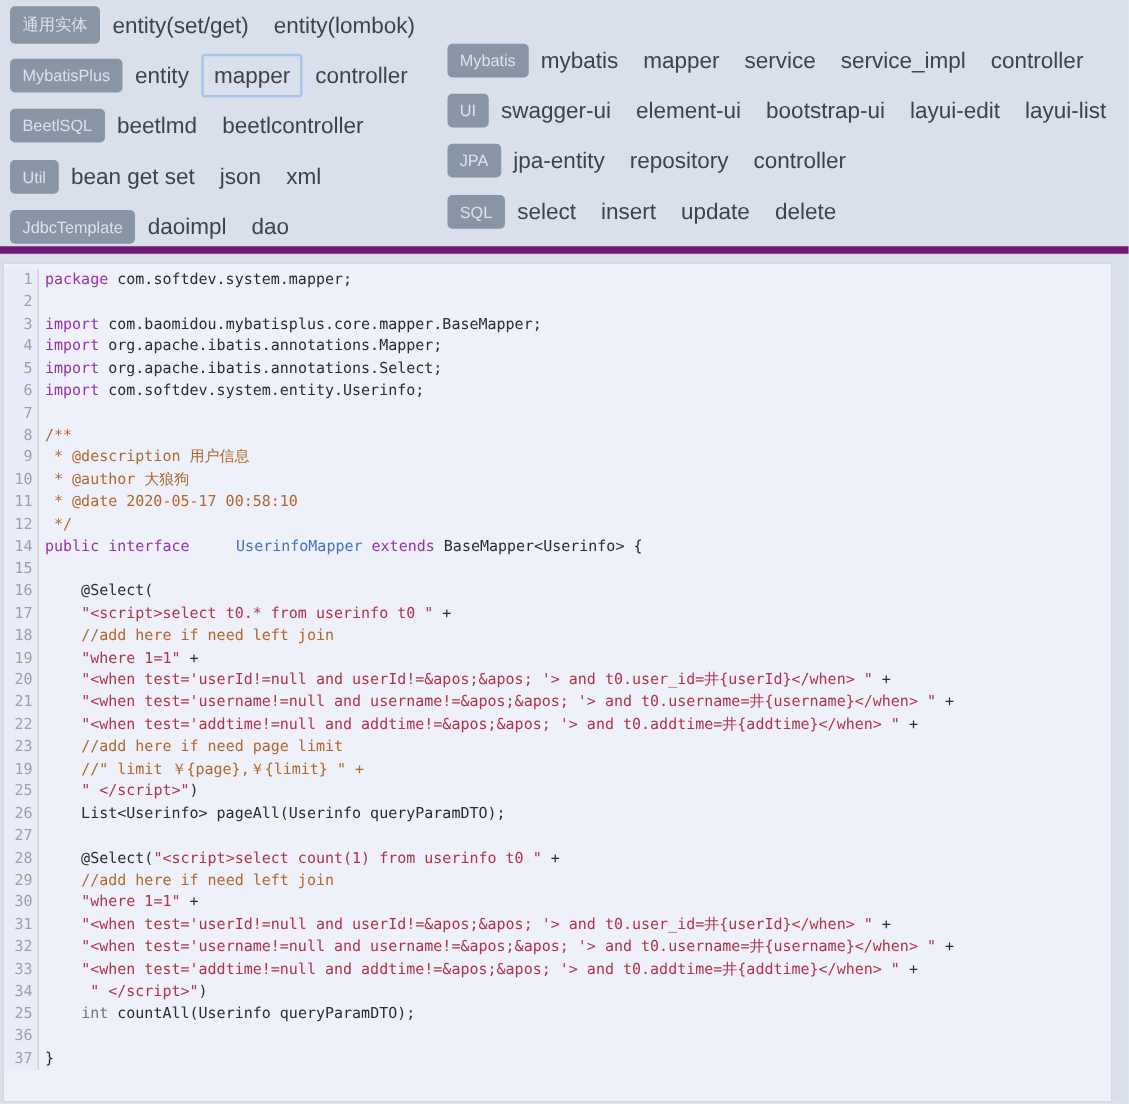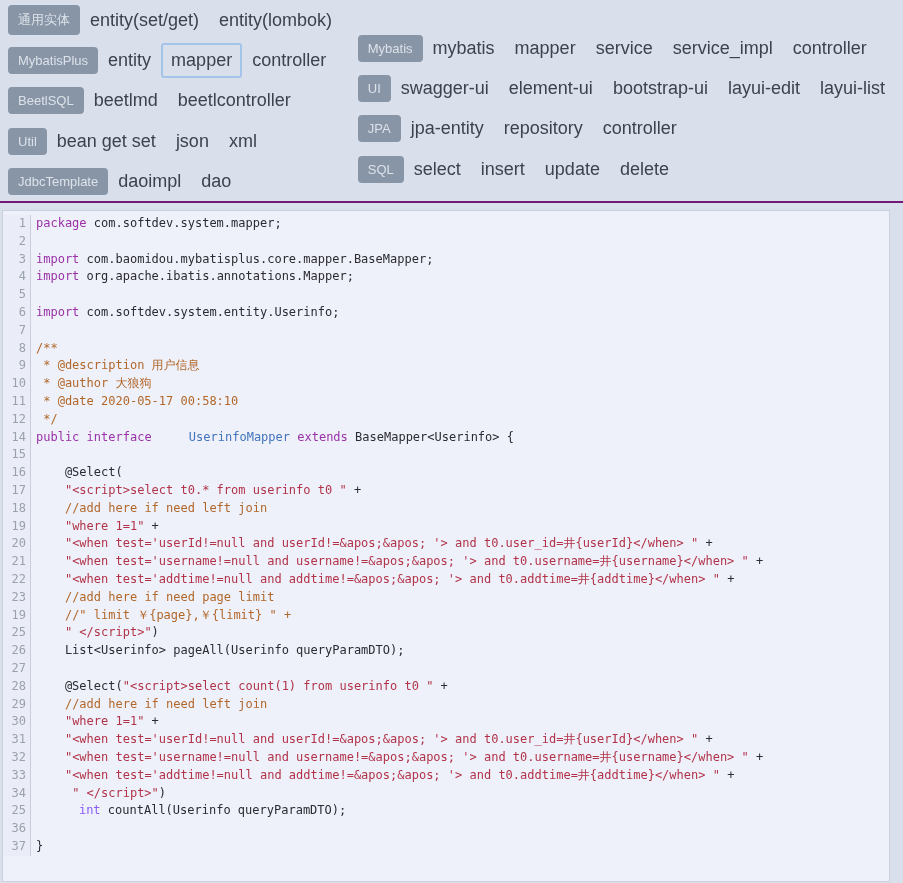--- a/index.html
+++ b/index.html
@@ -8,21 +8,21 @@
     width: 903px; height: 883px;
     background: #d9dfeb;
     font-family: "Liberation Sans", sans-serif;
     overflow: hidden;
   }
   
   .toolbar {
     display: flex;
     padding: 0 8px;
     height: 203px;
-    border-bottom: 2px solid #701a75;
+    border-bottom: 6px solid #701a75;
   }
   .tb-col-left  { width: 379px; }
   .tb-col-right { flex: 1; margin-top: 28px; }
   .group-row { display: flex; align-items: center; height: 40.4px; }
   .group-label {
     display: inline-block;
     background: #8795a7;
     color: #dde2e9;
     font-size: 13px;
     padding: 6px 10px;
@@ -63,21 +63,21 @@
     color: #9aa1ac;
     background: #eaedf7;
     border-right: 1px solid #c9ced9;
     user-select: none;
   }
   .lc { padding-left: 5px; white-space: pre; color: #2b2b31; }
   .tok-kw  { color: #9a31a8; }
   .tok-str { color: #b23349; }
   .tok-cmt { color: #b2672a; }
   .tok-ttl { color: #4273bd; margin-left: 30px; }
-  .tok-typ { color: #8b5cf6; margin-left: 14px; }
+  .tok-typ { color: #737373; }
 </style>
 </head>
 <body>
 
 <div class="toolbar">
   <div class="tb-col-left">
       <div class="group-row">
         <span class="group-label">通用实体</span>
         <span class="group-item">entity(set/get)</span>
         <span class="group-item">entity(lombok)</span>
@@ -151,20 +151,21 @@
       <div class="code-line">
         <span class="ln">3</span>
         <span class="lc"><span class="tok-kw">import</span><span> com.baomidou.mybatisplus.core.mapper.BaseMapper;</span></span>
       </div>
       <div class="code-line">
         <span class="ln">4</span>
         <span class="lc"><span class="tok-kw">import</span><span> org.apache.ibatis.annotations.Mapper;</span></span>
       </div>
       <div class="code-line">
         <span class="ln">5</span>
+        <span class="lc"><span class="tok-kw">import</span><span> org.apache.ibatis.annotations.Select;</span></span>
       </div>
       <div class="code-line">
         <span class="ln">6</span>
         <span class="lc"><span class="tok-kw">import</span><span> com.softdev.system.entity.Userinfo;</span></span>
       </div>
       <div class="code-line">
         <span class="ln">7</span>
         <span class="lc"></span>
       </div>
       <div class="code-line">

